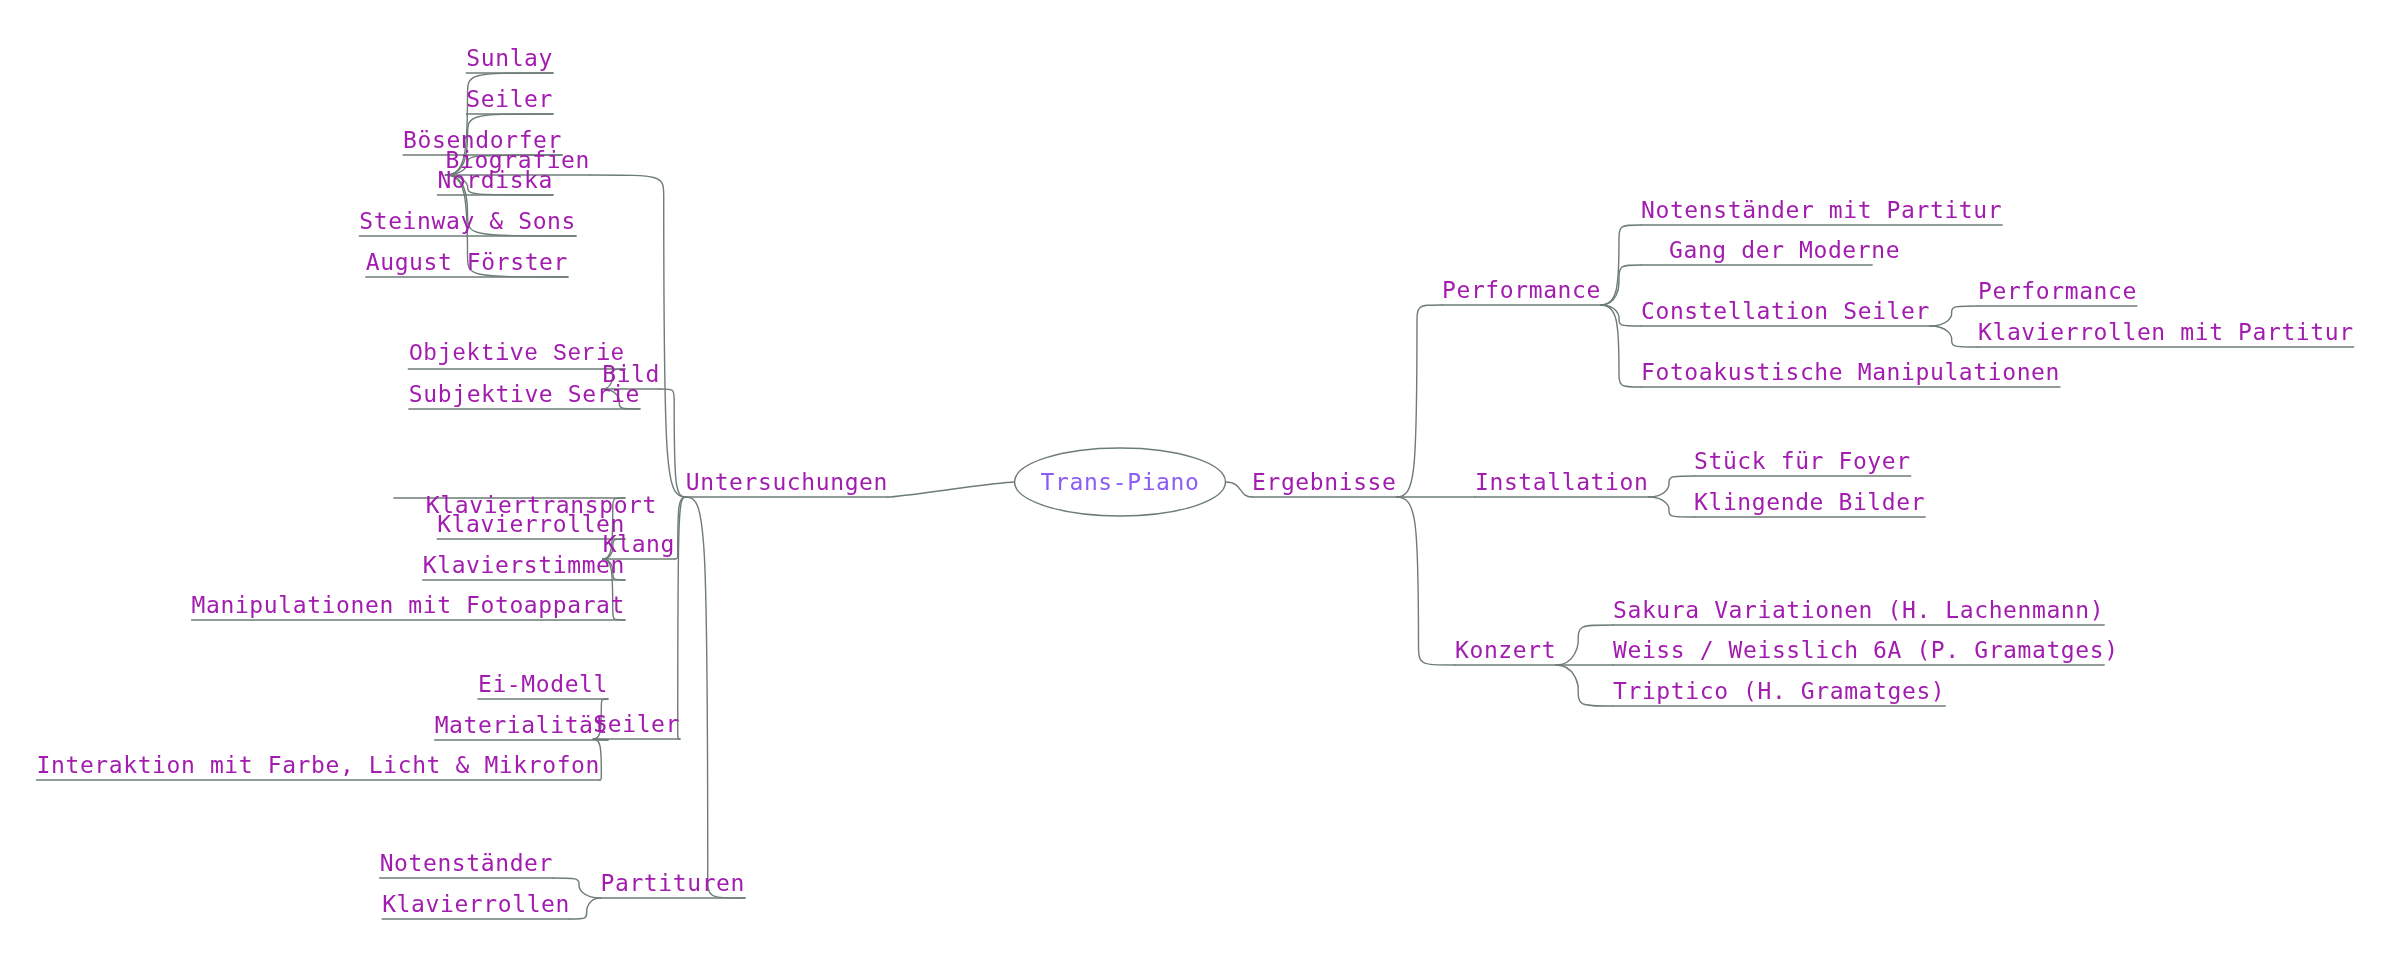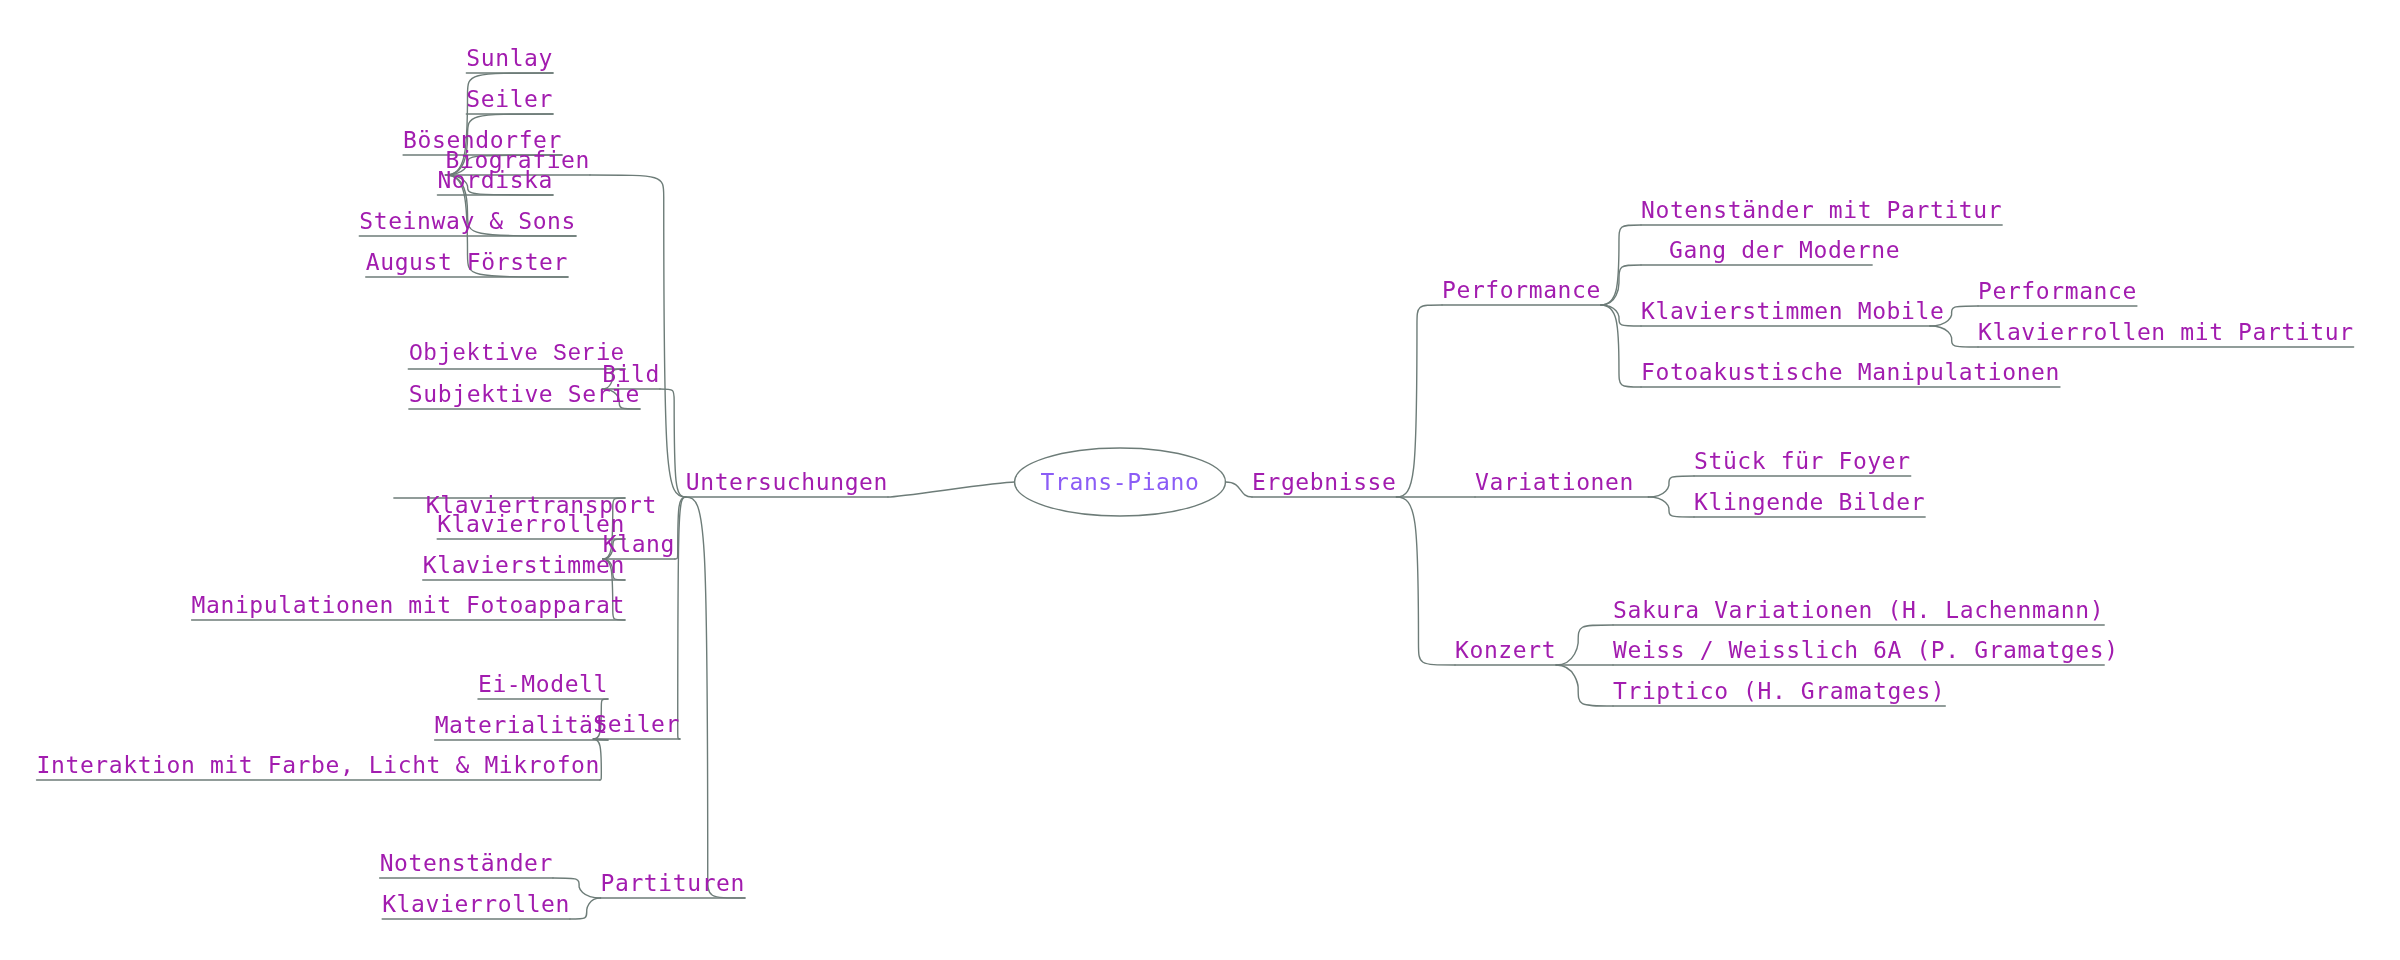--- a/index.html
+++ b/index.html
@@ -155,25 +155,25 @@
       <div class="node anchor-end" style="left: 608px; top: 684px;">Ei-Modell</div>
       <div class="node anchor-end" style="left: 608px; top: 725px;">Materialität</div>
       <div class="node anchor-end" style="left: 600px; top: 765px;">Interaktion mit Farbe, Licht &amp; Mikrofon</div>
       <div class="node anchor-end" style="left: 745px; top: 883px;">Partituren</div>
       <div class="node anchor-end" style="left: 553px; top: 863px;">Notenständer</div>
       <div class="node anchor-end" style="left: 570px; top: 904px;">Klavierrollen</div>
       <div class="node" style="left: 1252px; top: 482px;">Ergebnisse</div>
       <div class="node" style="left: 1442px; top: 290px;">Performance</div>
       <div class="node" style="left: 1641px; top: 210px;">Notenständer mit Partitur</div>
       <div class="node" style="left: 1641px; top: 250px; margin-left: 28px;">Gang der Moderne</div>
-      <div class="node" style="left: 1641px; top: 311px;">Klavierstimmen Mobile</div>
+      <div class="node" style="left: 1641px; top: 311px;">Constellation Seiler</div>
       <div class="node" style="left: 1978px; top: 291px;">Performance</div>
       <div class="node" style="left: 1978px; top: 332px;">Klavierrollen mit Partitur</div>
       <div class="node" style="left: 1641px; top: 372px;">Fotoakustische Manipulationen</div>
-      <div class="node" style="left: 1475px; top: 482px;">Variationen</div>
+      <div class="node" style="left: 1475px; top: 482px;">Installation</div>
       <div class="node" style="left: 1694px; top: 461px;">Stück für Foyer</div>
       <div class="node" style="left: 1694px; top: 502px;">Klingende Bilder</div>
       <div class="node" style="left: 1455px; top: 650px;">Konzert</div>
       <div class="node" style="left: 1613px; top: 610px;">Sakura Variationen (H. Lachenmann)</div>
       <div class="node" style="left: 1613px; top: 650px;">Weiss / Weisslich 6A (P. Gramatges)</div>
       <div class="node" style="left: 1613px; top: 691px;">Triptico (H. Gramatges)</div>
     </div>
 </div>
 
 </body></html>

